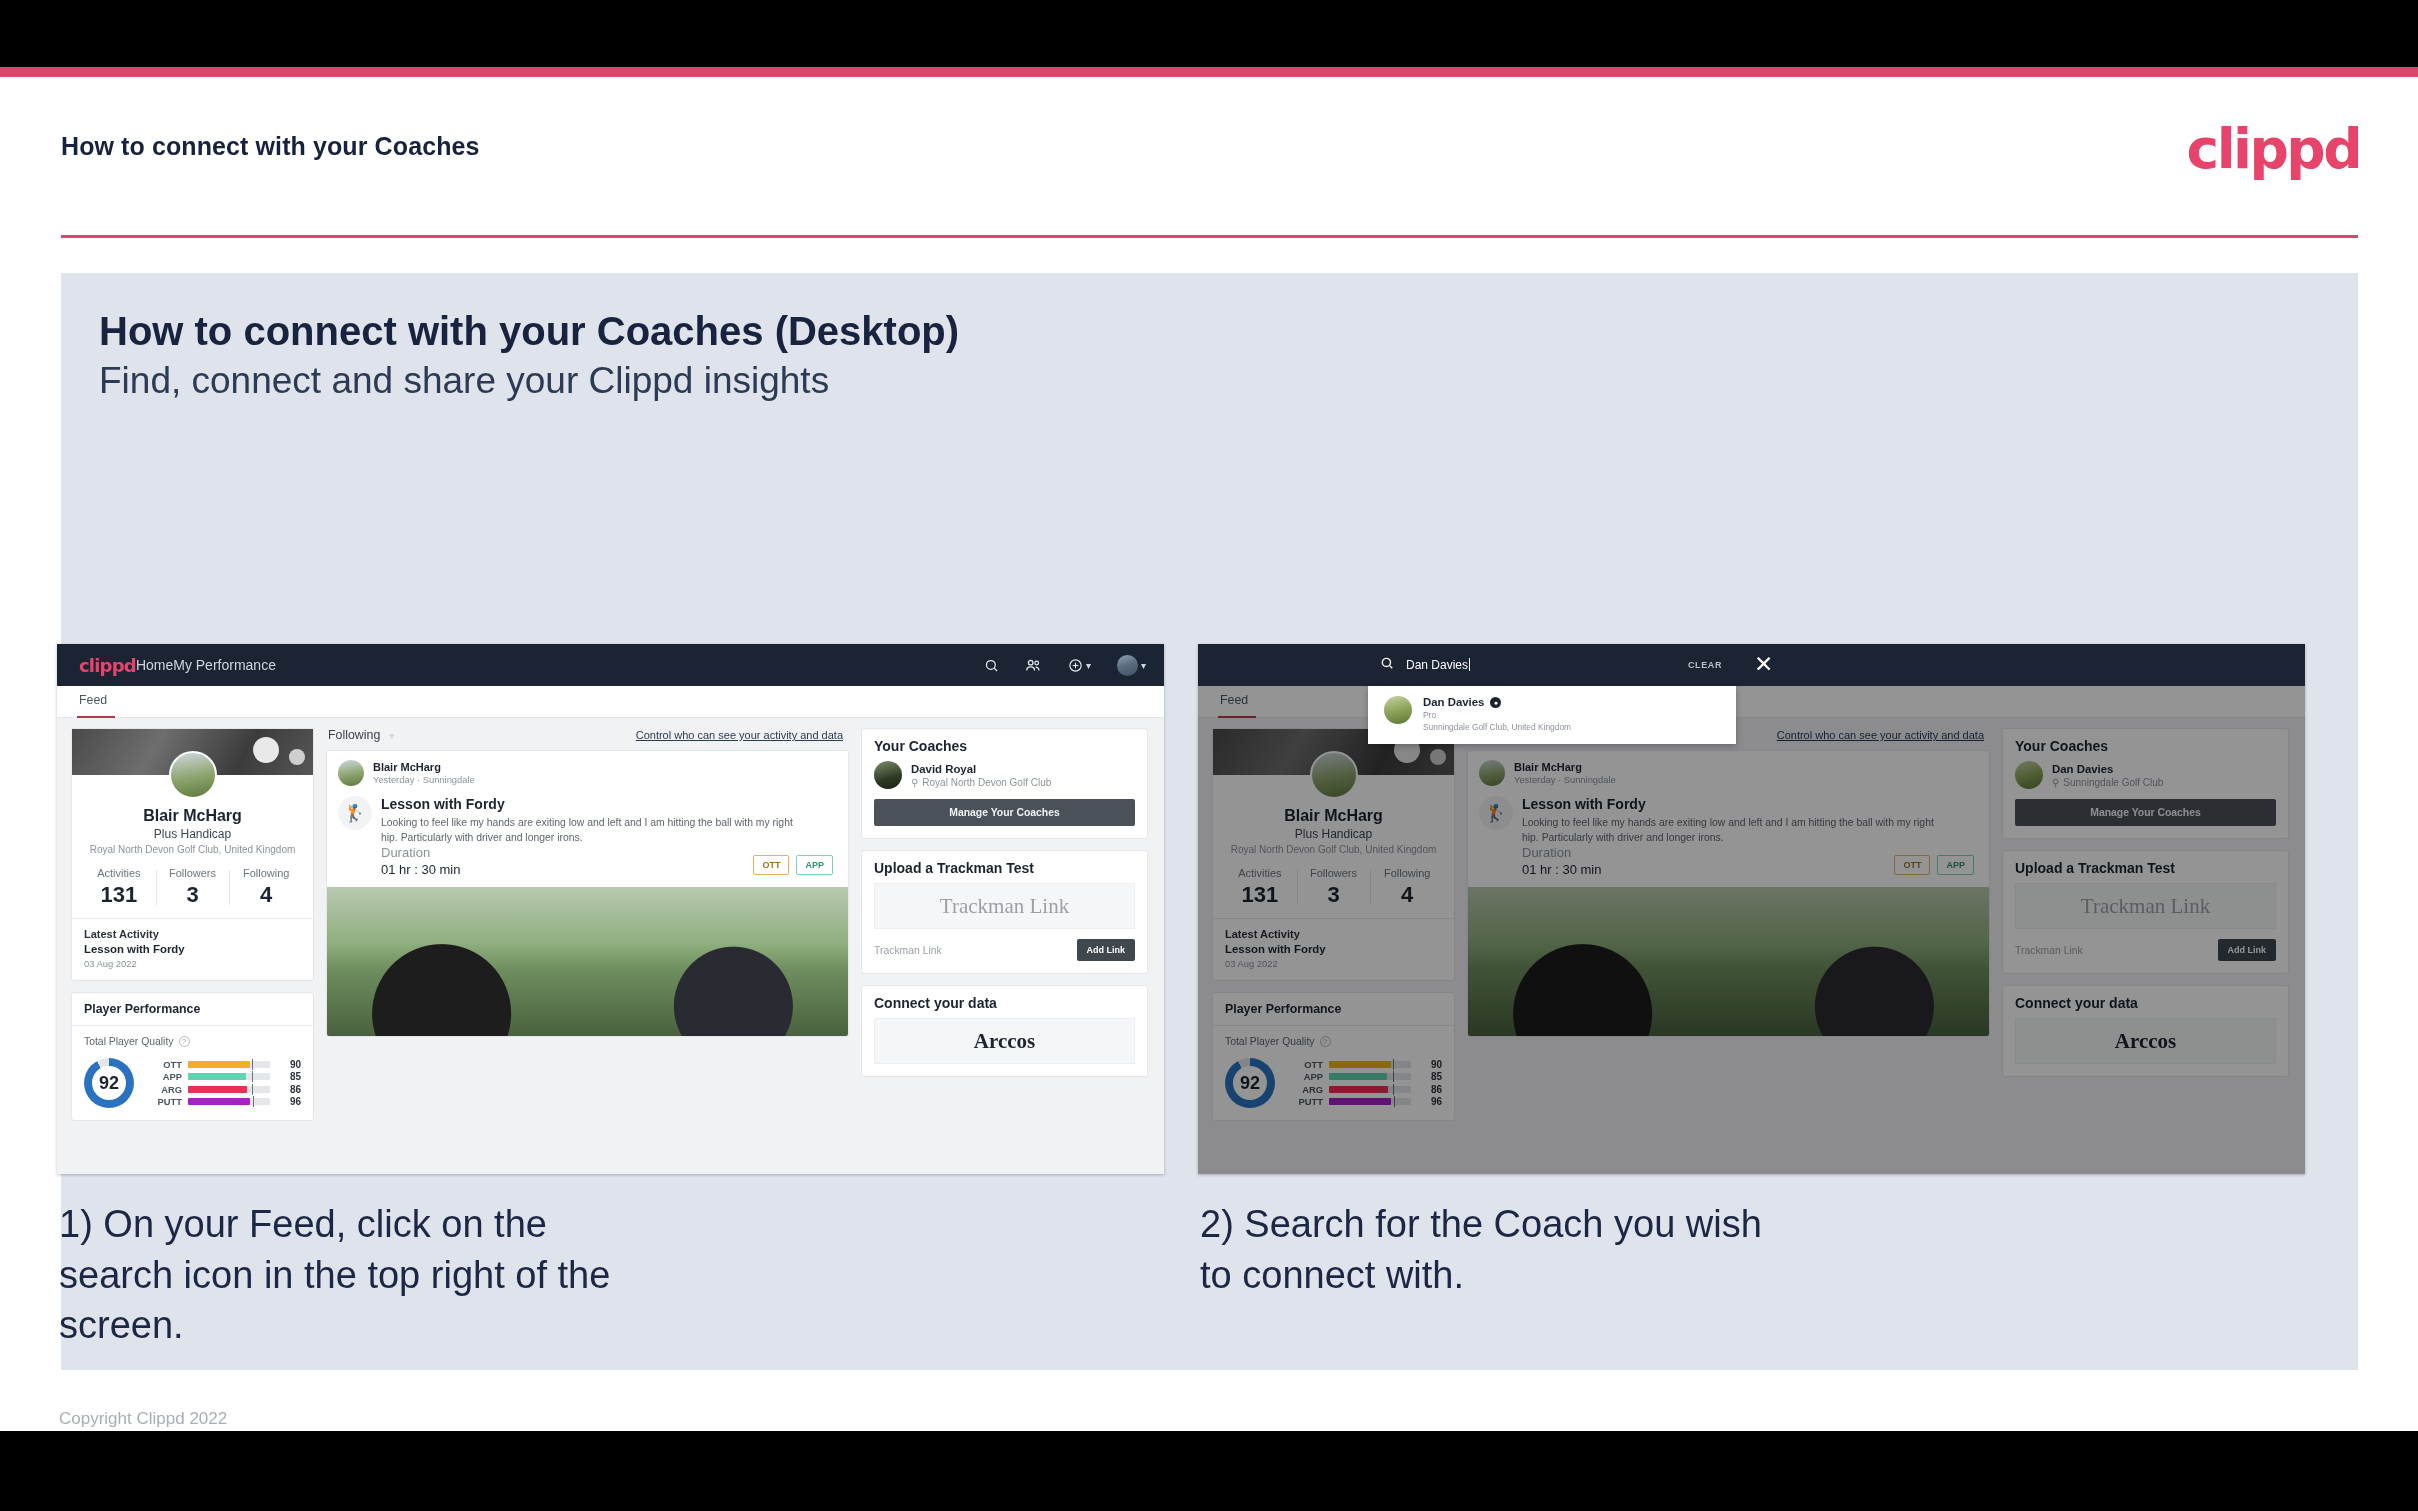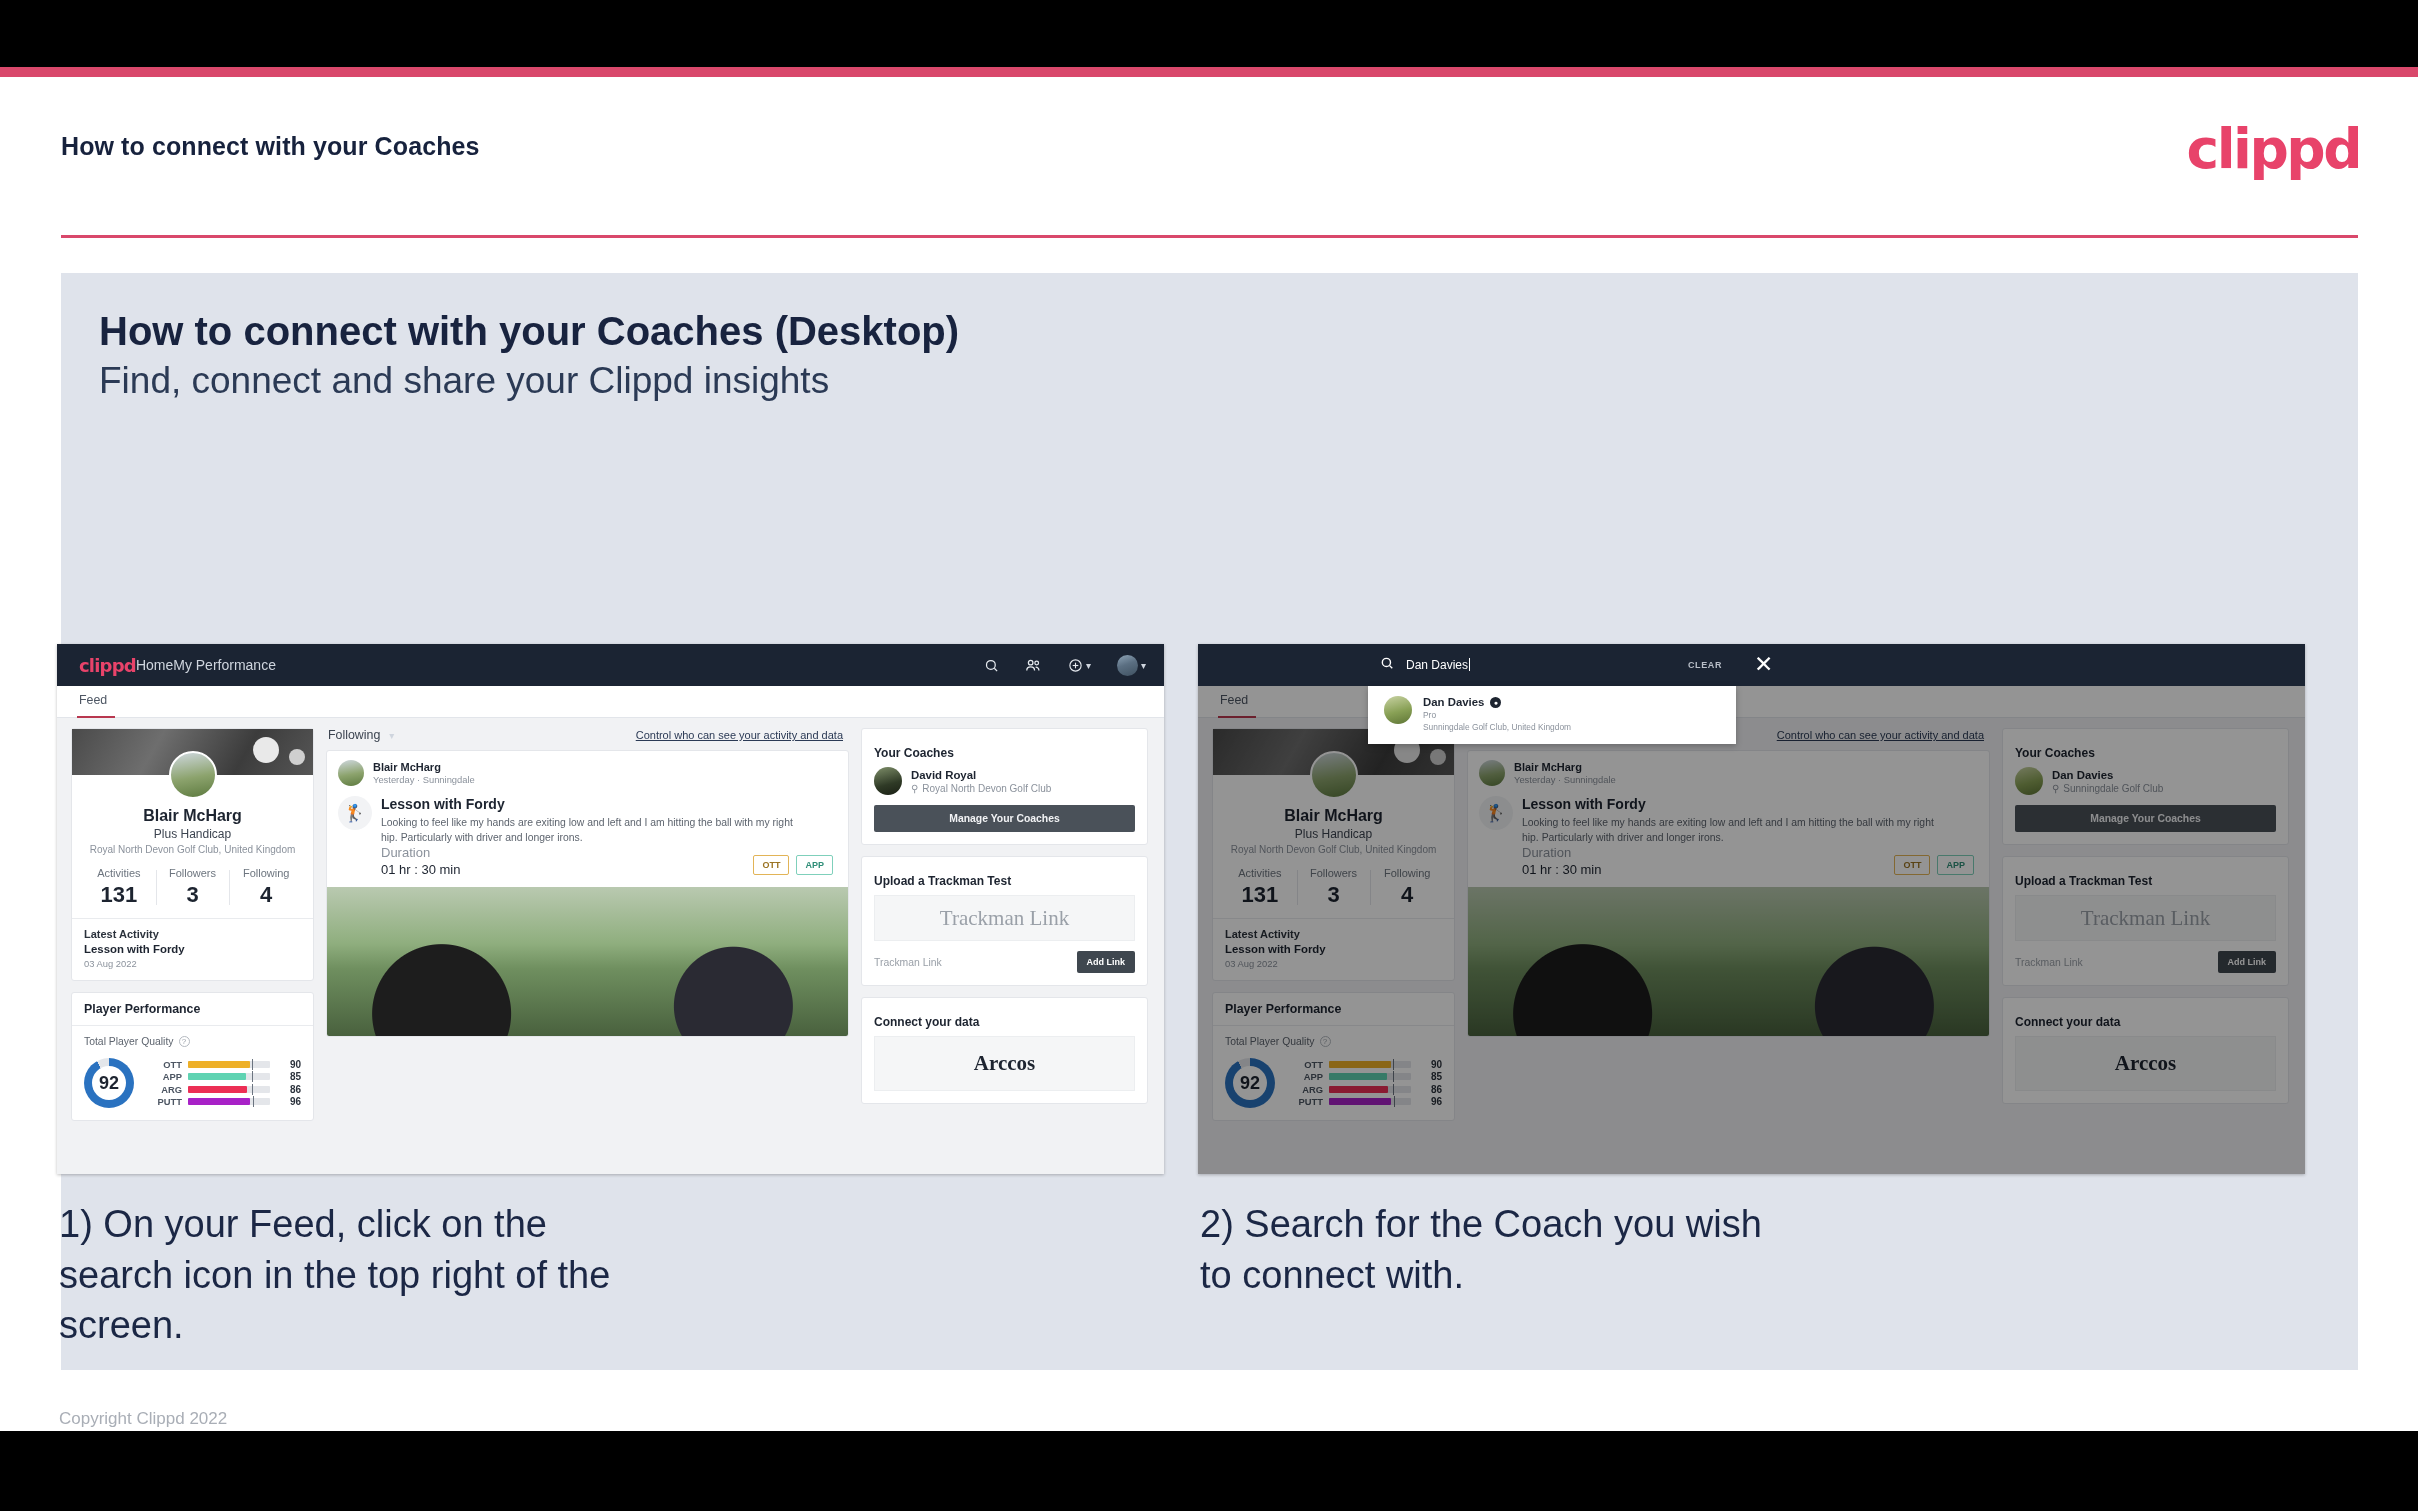--- a/index.html
+++ b/index.html
@@ -109,35 +109,35 @@
   .chips { position:absolute; right:4px; bottom:2px; display:flex; gap:7px; }
   .chip { font-size:9px; font-weight:700; padding:4px 8px; border-radius:2px; }
   .chip.ott { color:#9a7322; border:1px solid #e2b457; }
   .chip.app { color:#2f8e78; border:1px solid #7fd0bb; }
   .post-photo { height:149px; background:
       radial-gradient(circle at 22% 85%, #1d1d1d 0 69px, transparent 70px),
       radial-gradient(circle at 78% 80%, #2a2a33 0 59px, transparent 60px),
       linear-gradient(#b9c9b0 0%, #8fae7e 38%, #6f8f5f 55%, #49613e 100%); }
 
   
-  .rc-head { padding:17px 12px 7px; font-size:12px; font-weight:700; color:#1d2430; }
+  .rc-head { padding:9px 12px 7px; font-size:14px; font-weight:700; color:#1d2430; }
   .coach-row { display:flex; align-items:center; padding:0 12px 10px; }
   .coach-av { width:28px; height:28px; border-radius:50%; flex:none; }
   .coach-av.ford { background:linear-gradient(165deg,#7f8f6a 0%,#2f3a26 60%,#1a1f14 100%); }
   .coach-av.dan { background:linear-gradient(165deg,#c9d3a4 0%,#88a055 55%,#5e7536 100%); }
   .coach-txt { margin-left:9px; }
   .coach-name { font-size:11.4px; font-weight:700; color:#1d2430; }
   .coach-club { font-size:10px; color:#8b929c; margin-top:2px; display:flex; align-items:center; gap:4px; }
   .btn-dark { display:block; margin:0 12px 12px; padding:8px 0; background:#4a5159; color:#f2f3f5; font-size:10.4px; font-weight:700; text-align:center; border-radius:2px; }
   .tm-box { margin:0 12px 10px; height:46px; background:#f5f6f7; border:1px solid #eceef0; display:flex; align-items:center; justify-content:center;
             font-family:"Liberation Serif", serif; font-size:21px; color:#9aa0a8; }
   .tm-row { display:flex; align-items:center; justify-content:space-between; margin:0 12px 12px; }
   .tm-in { font-size:10.4px; color:#9aa0a8; }
   .btn-sm { background:#3f474f; color:#fff; font-size:9px; font-weight:700; padding:6px 10px; border-radius:2px; }
-  .arccos { margin:0 12px 12px; height:55px; background:#f5f6f7; border:1px solid #eceef0; display:flex; align-items:center; justify-content:center;
+  .arccos { margin:0 12px 12px; height:46px; background:#f5f6f7; border:1px solid #eceef0; display:flex; align-items:center; justify-content:center;
             font-family:"Liberation Serif", serif; font-size:21px; font-weight:700; color:#1d2430; }
 
   
   .dim { position:absolute; inset:0; background:rgba(0,0,0,.42); z-index:5; }
 
   
   .search-bar { position:absolute; left:0; top:0; width:100%; height:42px; background:#1b2433; z-index:7; display:flex; align-items:center; }
   .search-panel { position:absolute; left:170px; top:0; width:368px; height:42px; background:#1b2433; display:flex; align-items:center; z-index:8; }
   .search-panel .sicon { margin-left:12px; color:#fff; }
   .search-val { margin-left:12px; font-size:12px; color:#fff; position:relative; }

